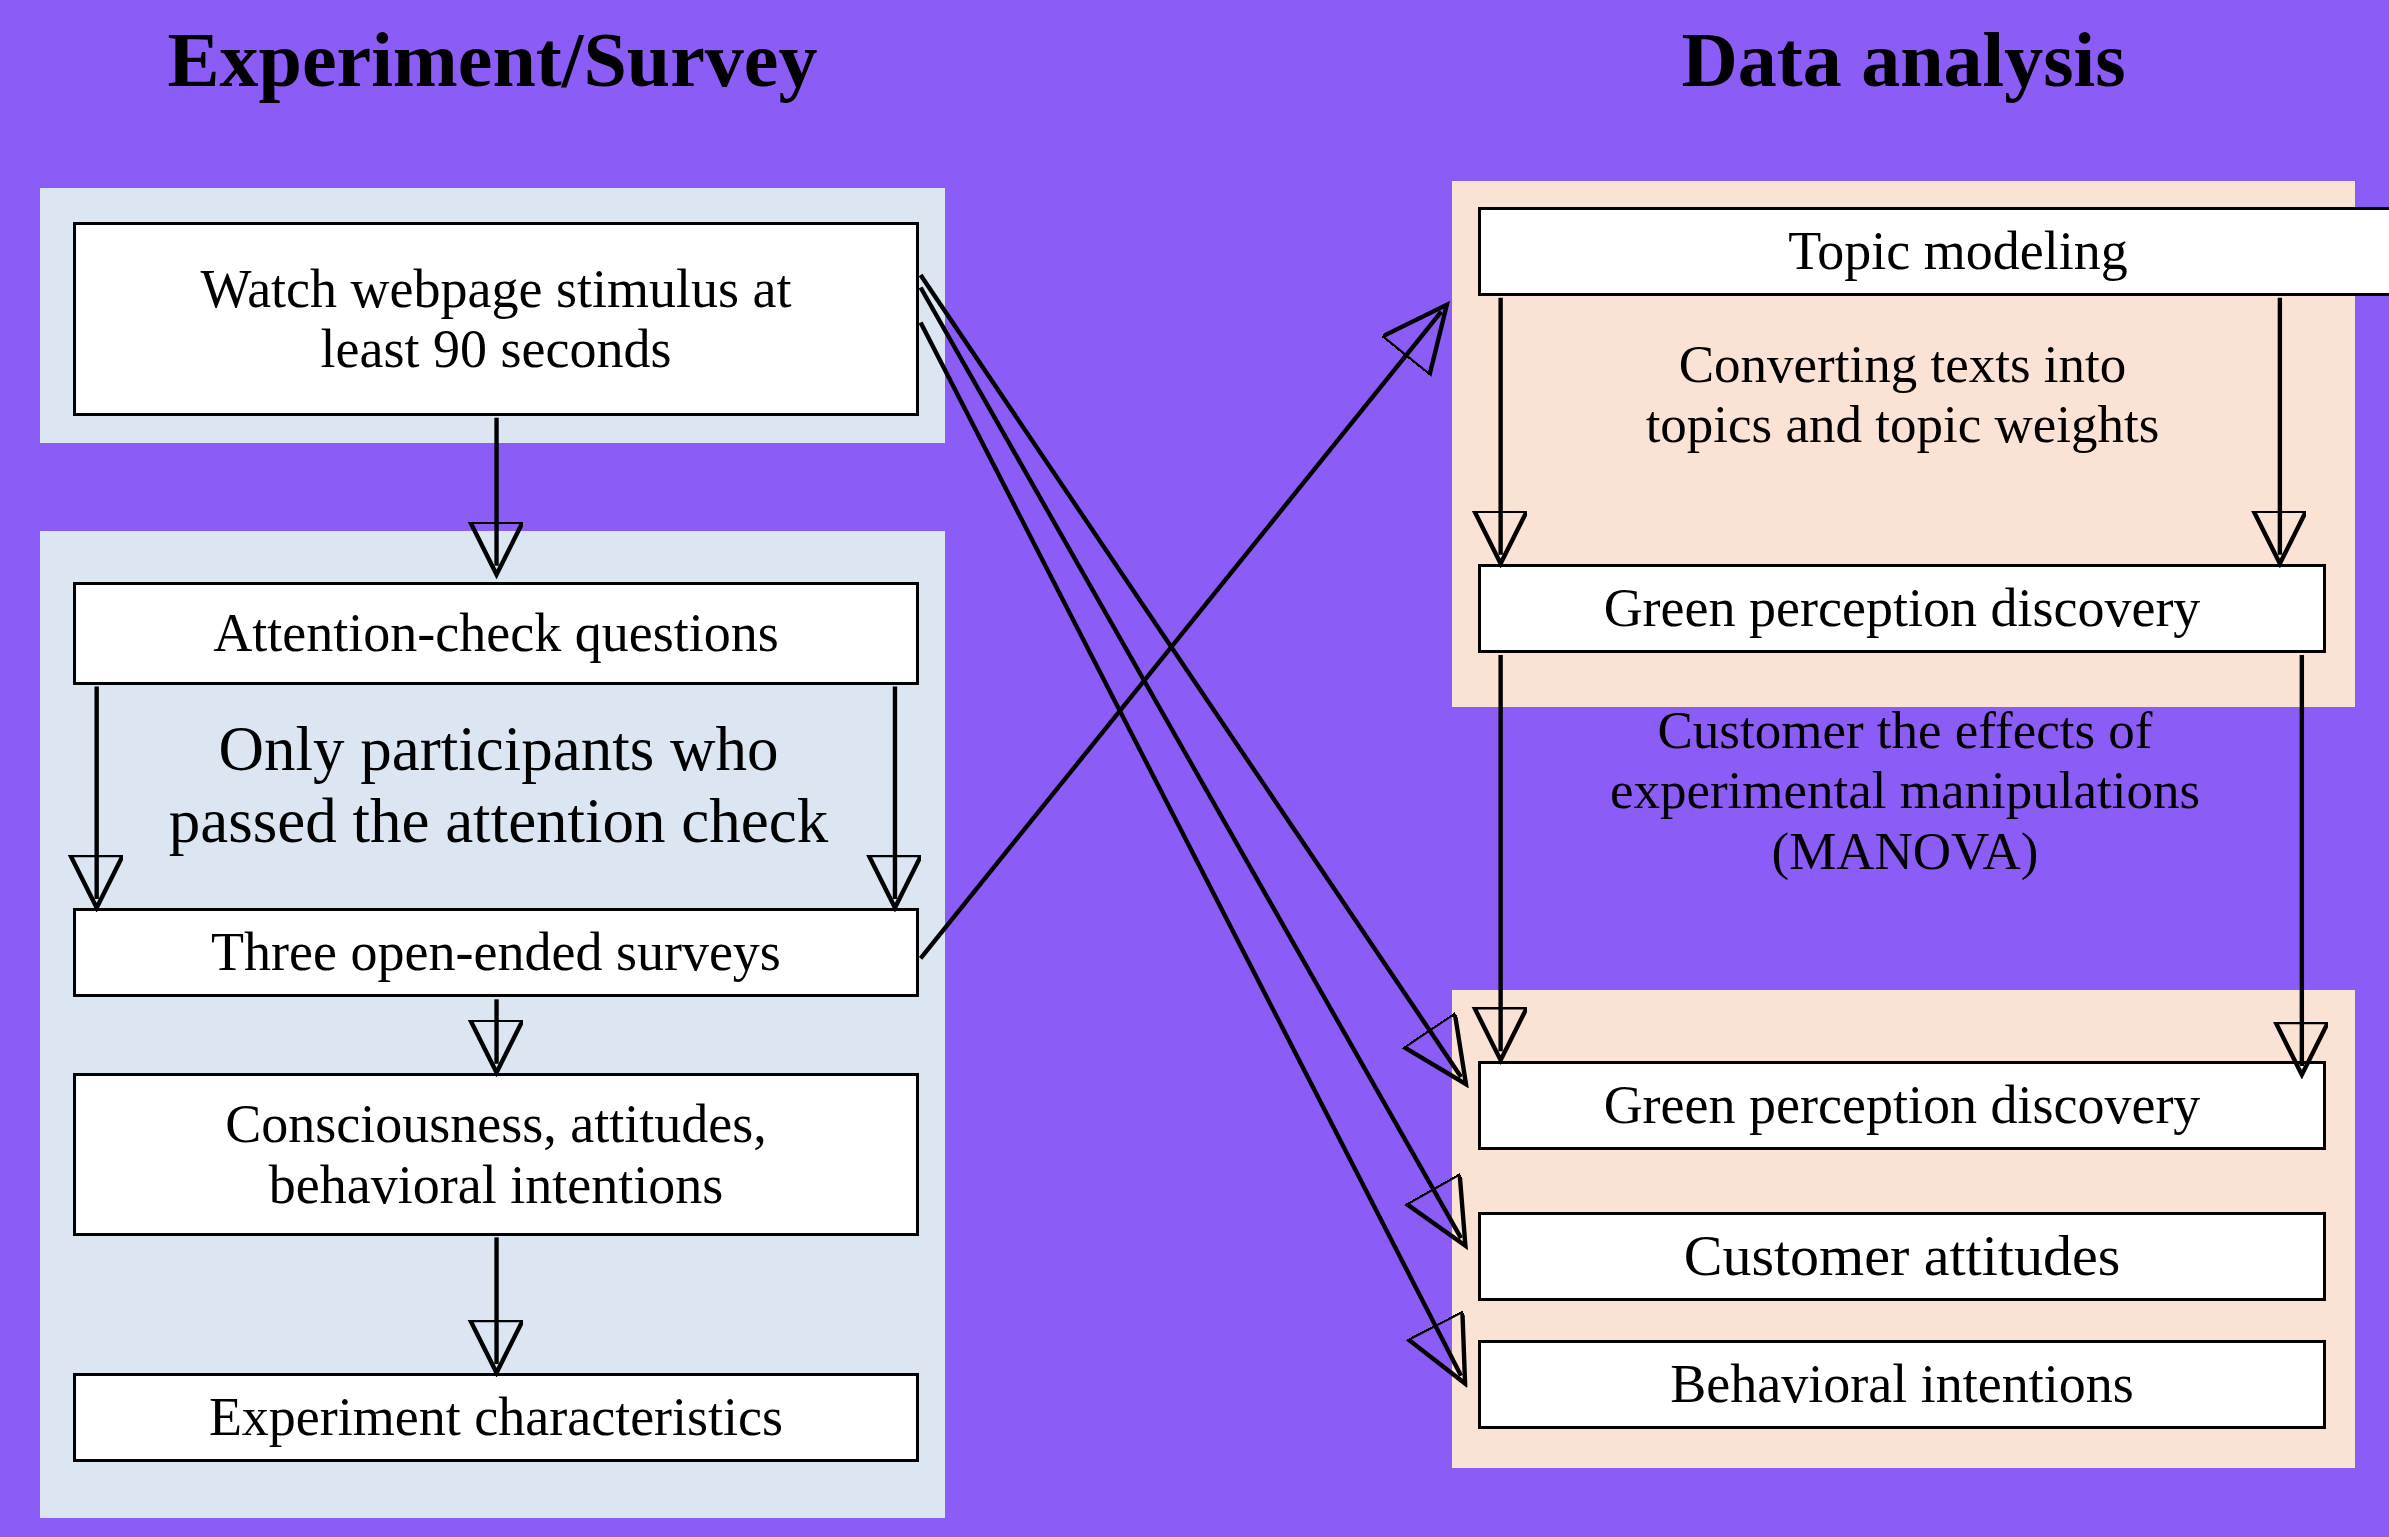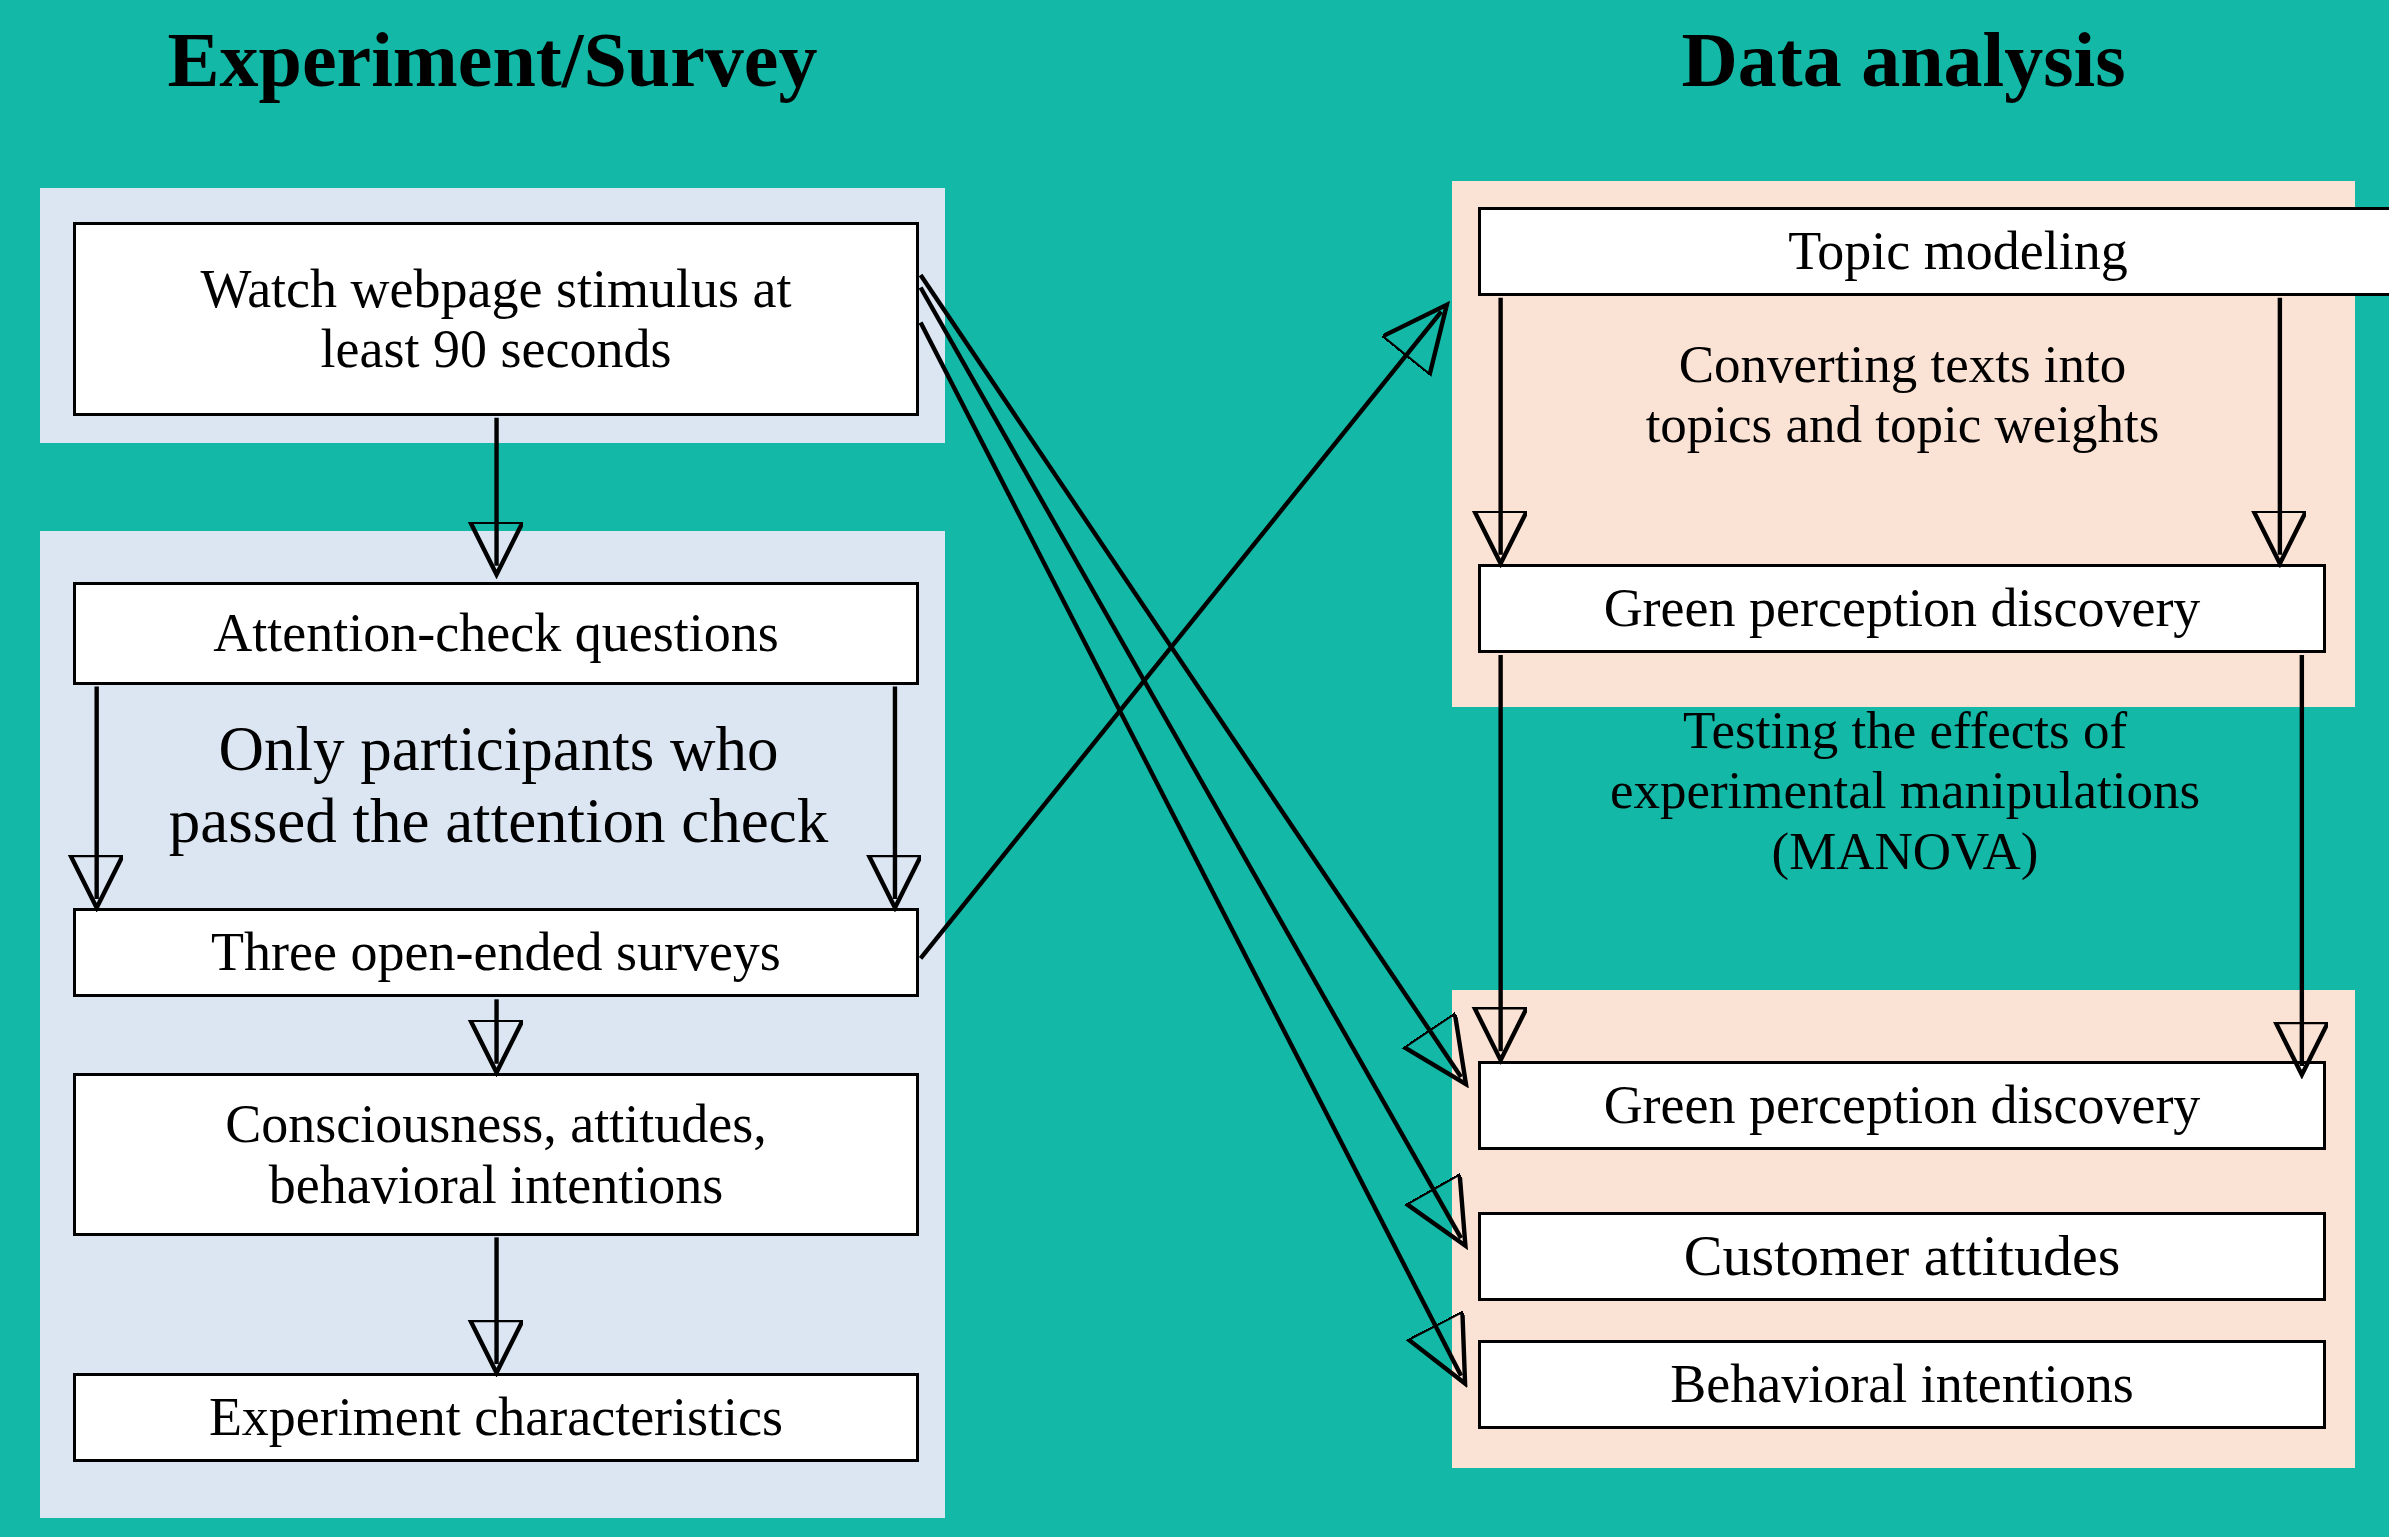--- a/index.html
+++ b/index.html
@@ -1,16 +1,16 @@
 <!DOCTYPE html>
 <html style="font-size:11.7px"><head>
 <meta charset="utf-8">
 <style>
   html,body{margin:0;padding:0;background:#fff;}
-  #root{position:relative;width:2389px;height:1538px;background:#14b8a6;
+  #root{position:relative;width:2389px;height:1538px;background:#8b5cf6;
         font-family:"Liberation Serif","DejaVu Serif",serif;overflow:hidden;}
   .panel{position:absolute;}
   .panel.blue{background:#dce5f2;}
   .panel.orange{background:#fae2d5;}
   .title{position:absolute;font-weight:bold;color:#000;
          font-family:"Liberation Serif","DejaVu Serif",serif;
          text-align:center;white-space:nowrap;line-height:1;}
   .node{position:absolute;background:#ffffff;border:3.7px solid #000;
         box-sizing:border-box;display:flex;align-items:center;
         justify-content:center;text-align:center;color:#000;
@@ -55,21 +55,21 @@
 
   <div class="title" style="left:1452px;top:20.5px;width:903px;font-size:78px;">Data analysis</div>
 
   <div class="node" style="left:1478px;top:207px;width:960px;height:89px;font-size:54px;">Topic modeling</div>
 
   <div class="caption" style="left:1509px;top:322px;width:787px;font-size:53px;margin-top:12px;">Converting texts into
 topics and topic weights</div>
 
   <div class="node" style="left:1478px;top:564px;width:848px;height:89px;font-size:54px;">Green perception discovery</div>
 
-  <div class="caption" style="left:1491px;top:700px;width:828px;font-size:53px;">Testing the effects of
+  <div class="caption" style="left:1491px;top:700px;width:828px;font-size:53px;">Customer the effects of
 experimental manipulations
 (MANOVA)</div>
 
   <div class="node" style="left:1478px;top:1061px;width:848px;height:89px;font-size:54px;">Green perception discovery</div>
 
   <div class="node" style="left:1478px;top:1212px;width:848px;height:89px;font-size:58px;">Customer attitudes</div>
 
   <div class="node" style="left:1478px;top:1340px;width:848px;height:89px;font-size:54px;">Behavioral intentions</div>
 
   <svg class="links" viewBox="0 0 3262 2099">

